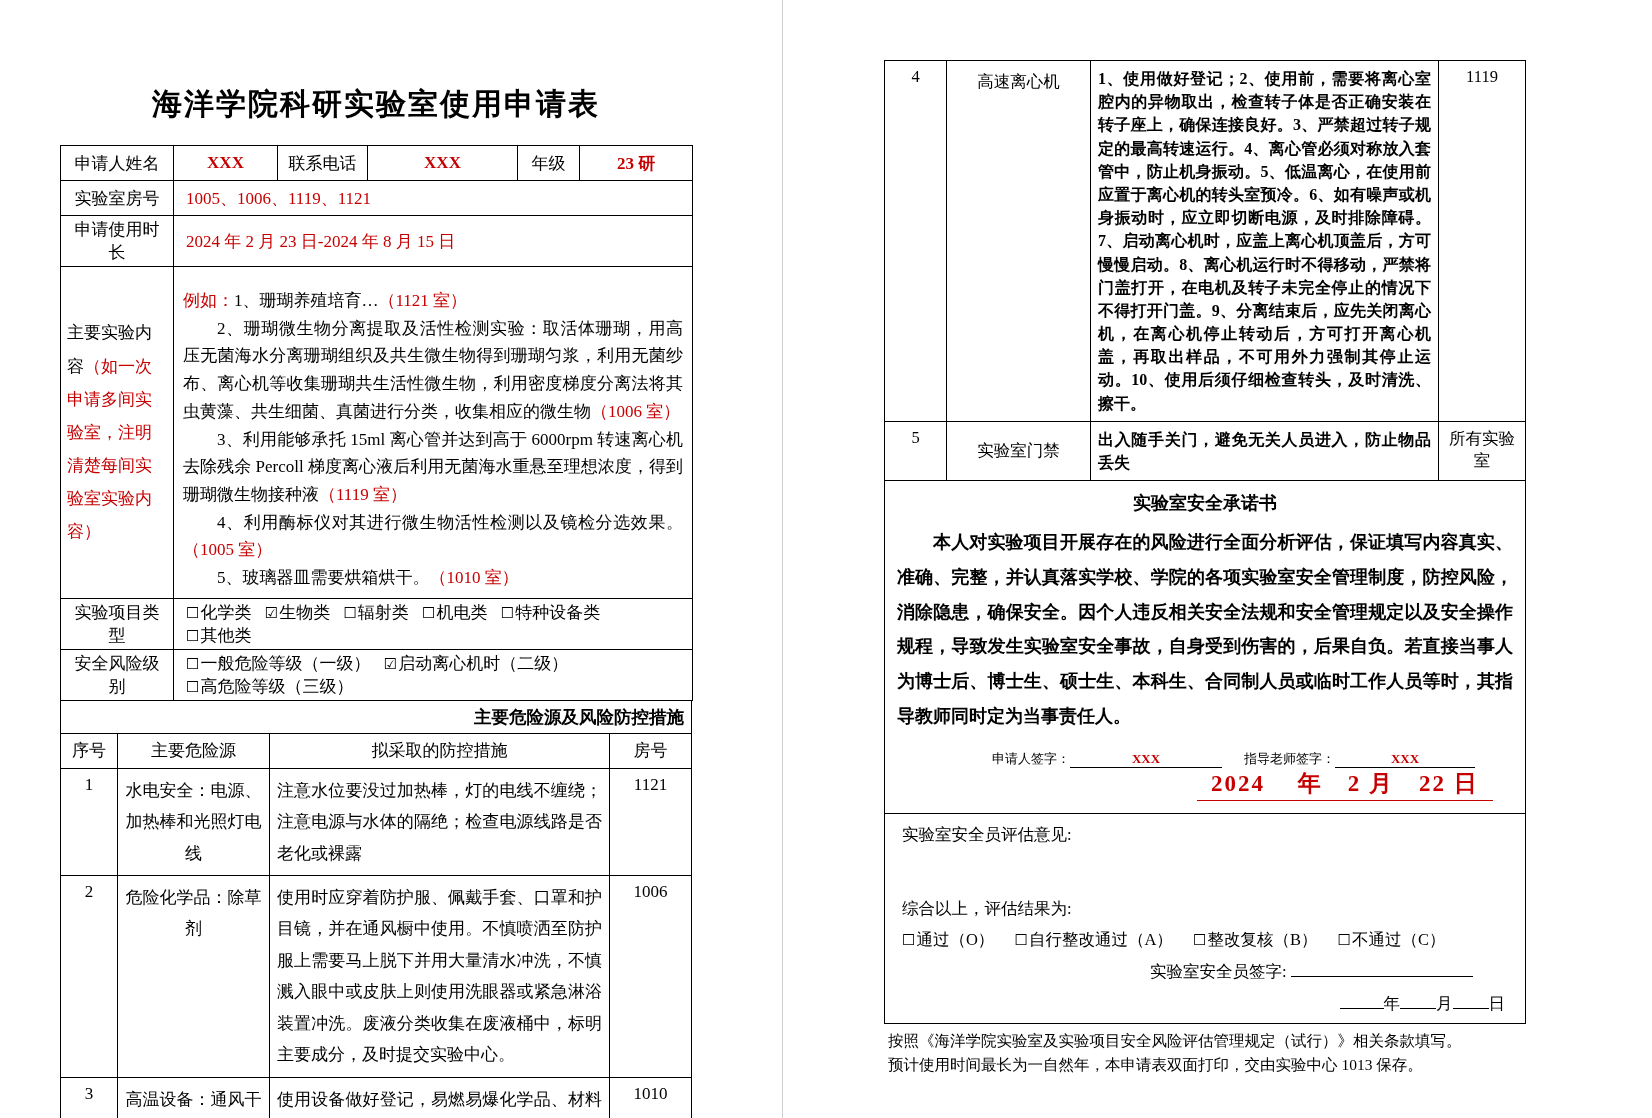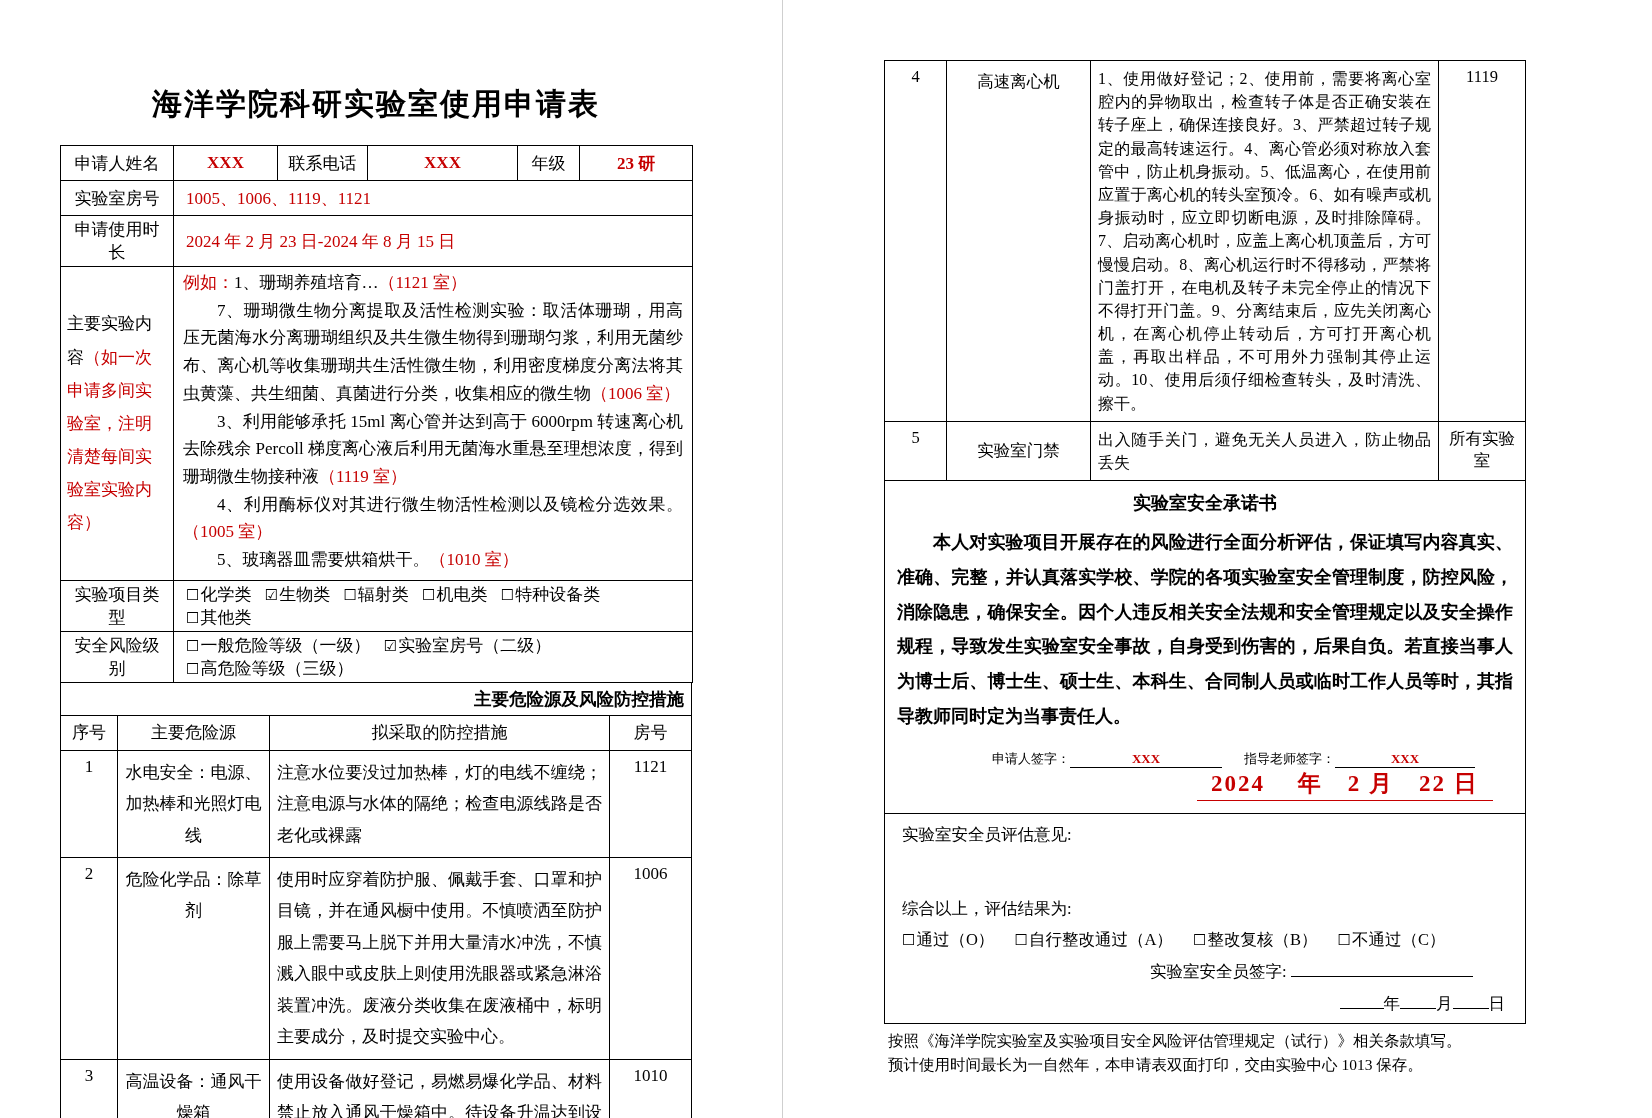--- a/index.html
+++ b/index.html
@@ -18,37 +18,37 @@
 
   .lbl { text-align:center; }
   .val { text-align:left; padding-left:12px; }
   .ctr { text-align:center; }
   .red { color:#c60000; }
   .bold { font-weight:bold; }
 
   .info-row td { height:30px; }
 
   .content-label { line-height:1.95; padding:8px 6px; font-size:17px; }
-  .content-cell { padding:2px 9px 6px 9px; line-height:1.63; text-align:justify; vertical-align:top; }
+  .content-cell { padding:20px 9px 6px 9px; line-height:1.63; text-align:justify; vertical-align:top; }
   .para { text-indent:2em; }
   .p-first { text-indent:0; }
 
   .cb-row td { height:30px; }
   .cb-box { font-family:"DejaVu Sans","Liberation Sans",sans-serif; font-size:15px; margin-right:1px; }
   .cb-item { margin-right:9px; white-space:nowrap; }
 
   .hz-title { text-align:right; font-weight:bold; height:28px; font-size:17.5px; }
   .hz-head td { text-align:center; height:30px; }
   .hz-row td { vertical-align:top; padding-top:6px; padding-bottom:6px; }
   .hz-no { text-align:center; }
   .hz-src { text-align:center; line-height:1.85; }
   .hz-measures { line-height:1.85; text-align:justify; }
   .hz-room { text-align:center; }
 
-  .p2 .hz-measures { font-size:16px; line-height:1.45; }
+  .p2 .hz-measures { font-size:16px; line-height:1.45;font-weight:bold; }
   .p2 td { font-size:16.5px; }
 
   .pledge-cell { padding:8px 12px 12px 12px; vertical-align:top; }
   .pledge-title { text-align:center; font-weight:bold; font-size:18px; margin:2px 0 10px 0; }
   .pledge-body { font-weight:bold; font-size:18px; line-height:1.93; text-align:justify; text-indent:2em; }
   .sig-row { margin-top:16px; padding-left:95px; font-size:13px; }
   .sig-line { display:inline-block; min-width:152px; border-bottom:1px solid #000; text-align:center; }
   .sig-line2 { display:inline-block; min-width:140px; border-bottom:1px solid #000; text-align:center; }
   .sig-gap { display:inline-block; width:22px; }
   .date-row { margin-top:0; padding-left:300px; font-size:23px; }
@@ -101,42 +101,42 @@
       <tr class="info-row">
         <td class="lbl">申请使用时长</td>
         <td class="val red" colspan="5">2024 年 2 月 23 日-2024 年 8 月 15 日</td>
       </tr>
       <tr>
         <td class="content-label">
           <span>主要实验内容</span><span class="red">（如一次申请多间实验室，注明清楚每间实验室实验内容）</span>
         </td>
         <td class="content-cell" colspan="5">
           <div class="para p-first"><span class="red">例如：</span><span>1、珊瑚养殖培育…</span><span class="red">（1121 室）</span></div>
-          <div class="para"><span>7、珊瑚微生物分离提取及活性检测实验：取活体珊瑚，用高压无菌海水分离珊瑚组织及共生微生物得到珊瑚匀浆，利用无菌纱布、离心机等收集珊瑚共生活性微生物，利用密度梯度分离法将其虫黄藻、共生细菌、真菌进行分类，收集相应的微生物</span><span class="red">（1006 室）</span></div>
+          <div class="para"><span>2、珊瑚微生物分离提取及活性检测实验：取活体珊瑚，用高压无菌海水分离珊瑚组织及共生微生物得到珊瑚匀浆，利用无菌纱布、离心机等收集珊瑚共生活性微生物，利用密度梯度分离法将其虫黄藻、共生细菌、真菌进行分类，收集相应的微生物</span><span class="red">（1006 室）</span></div>
           <div class="para"><span>3、利用能够承托 15ml 离心管并达到高于 6000rpm 转速离心机去除残余 Percoll 梯度离心液后利用无菌海水重悬至理想浓度，得到珊瑚微生物接种液</span><span class="red">（1119 室）</span></div>
           <div class="para"><span>4、利用酶标仪对其进行微生物活性检测以及镜检分选效果。</span><span class="red">（1005 室）</span></div>
           <div class="para"><span>5、玻璃器皿需要烘箱烘干。</span><span class="red">（1010 室）</span></div>
         </td>
       </tr>
       <tr class="cb-row">
         <td class="lbl">实验项目类型</td>
         <td class="val" colspan="5">
           <span class="cb-item"><span class="cb-box">☐</span><span>化学类</span></span>
           <span class="cb-item"><span class="cb-box">☑</span><span>生物类</span></span>
           <span class="cb-item"><span class="cb-box">☐</span><span>辐射类</span></span>
           <span class="cb-item"><span class="cb-box">☐</span><span>机电类</span></span>
           <span class="cb-item"><span class="cb-box">☐</span><span>特种设备类</span></span>
           <span class="cb-item"><span class="cb-box">☐</span><span>其他类</span></span>
         </td>
       </tr>
       <tr class="cb-row">
         <td class="lbl">安全风险级别</td>
         <td class="val" colspan="5">
           <span class="cb-item"><span class="cb-box">☐</span><span>一般危险等级（一级）</span></span>
-          <span class="cb-item"><span class="cb-box">☑</span><span>实验室房号（二级）</span></span>
+          <span class="cb-item"><span class="cb-box">☑</span><span>启动离心机时（二级）</span></span>
           <span class="cb-item"><span class="cb-box">☐</span><span>高危险等级（三级）</span></span>
         </td>
       </tr>
     </tbody>
       </table>
 
     <table class="t2">
       <colgroup>
         <col style="width:57px">
           <col style="width:152px">

